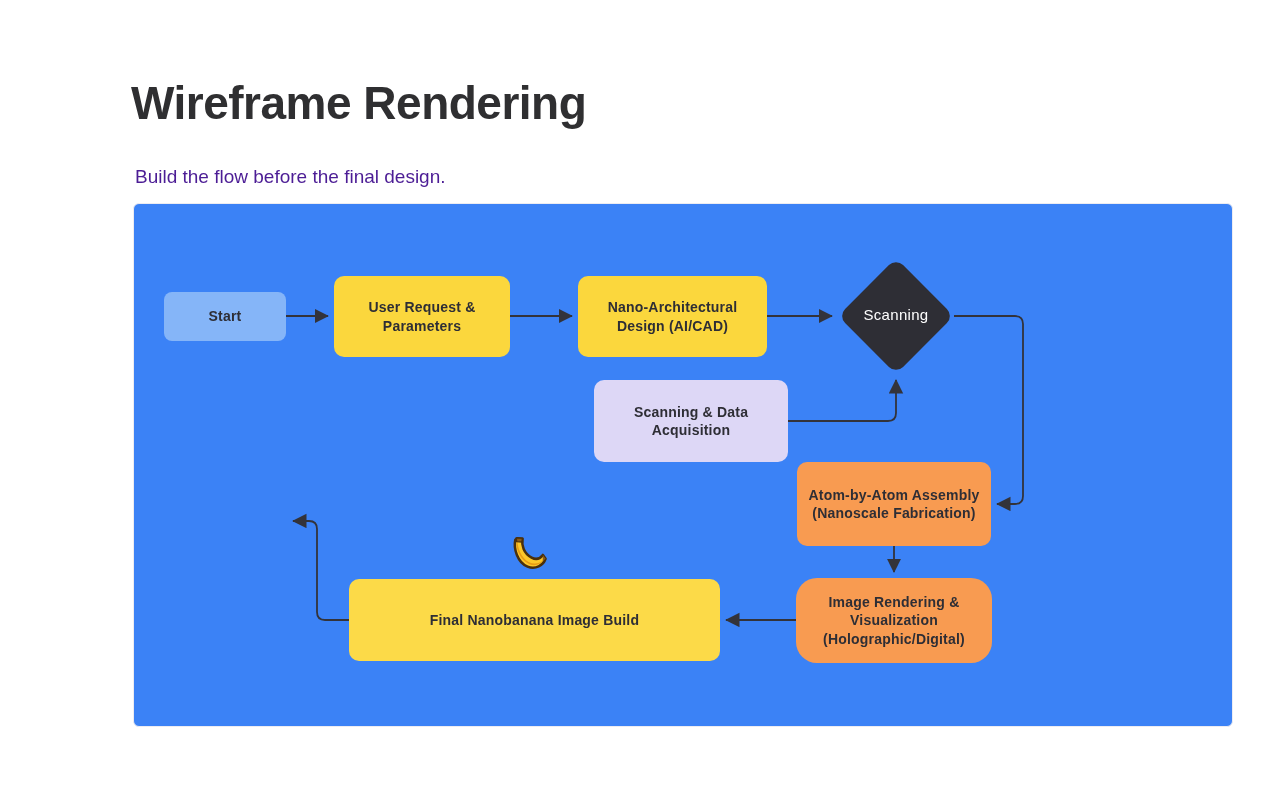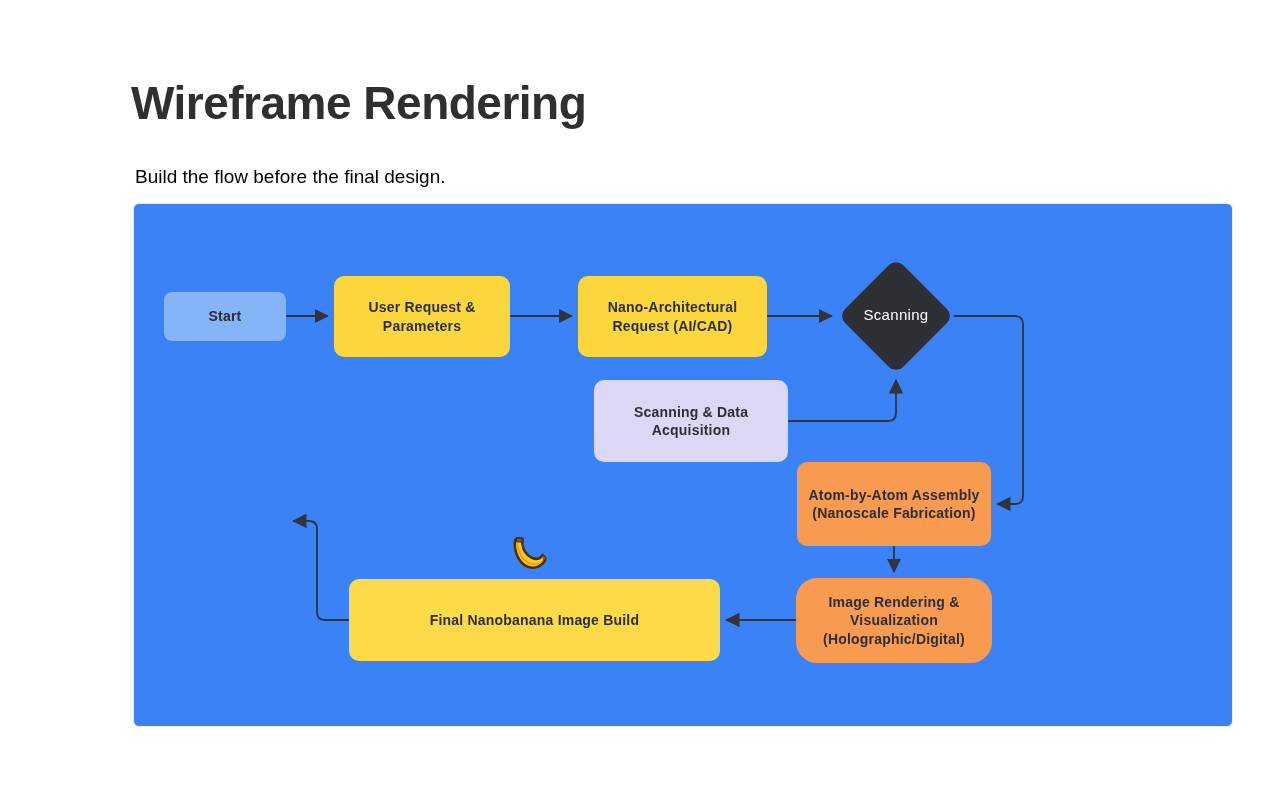--- a/index.html
+++ b/index.html
@@ -5,21 +5,21 @@
   * { margin: 0; padding: 0; box-sizing: border-box; }
   html, body { width: 1286px; height: 794px; background: #ffffff; overflow: hidden; }
   body { font-family: "Liberation Sans", "DejaVu Sans", sans-serif; position: relative; }
 
   .page-title {
     position: absolute; left: 131px; top: 76px;
     font-size: 46px; font-weight: 700; color: #2f2f31; letter-spacing: -0.5px;
   }
   .page-subtitle {
     position: absolute; left: 135px; top: 166px;
-    font-size: 19px; font-weight: 400; color: #000000;
+    font-size: 19px; font-weight: 400; color: #4c1d95;
   }
 
   .canvas {
     position: absolute; left: 133px; top: 203px; width: 1100px; height: 524px;
     background: #3b82f6; border: 1px solid #ececf2; border-radius: 6px;
   }
   .edges { position: absolute; left: 0; top: 0; width: 924px; height: 524px; }
 
   .node {
     position: absolute; display: flex; align-items: center; justify-content: center;
@@ -75,21 +75,21 @@
 
   <div class="node n-start">
     <span>Start</span>
   </div>
 
   <div class="node n-user">
     <span>User Request &amp; Parameters</span>
   </div>
 
   <div class="node n-nano">
-    <span>Nano-Architectural Request (AI/CAD)</span>
+    <span>Nano-Architectural Design (AI/CAD)</span>
   </div>
 
   <div class="diamond-shape"></div>
   <div class="diamond-label">Scanning</div>
 
   <div class="node n-scan">
     <span>Scanning &amp; Data Acquisition</span>
   </div>
 
   <div class="node n-assembly">

